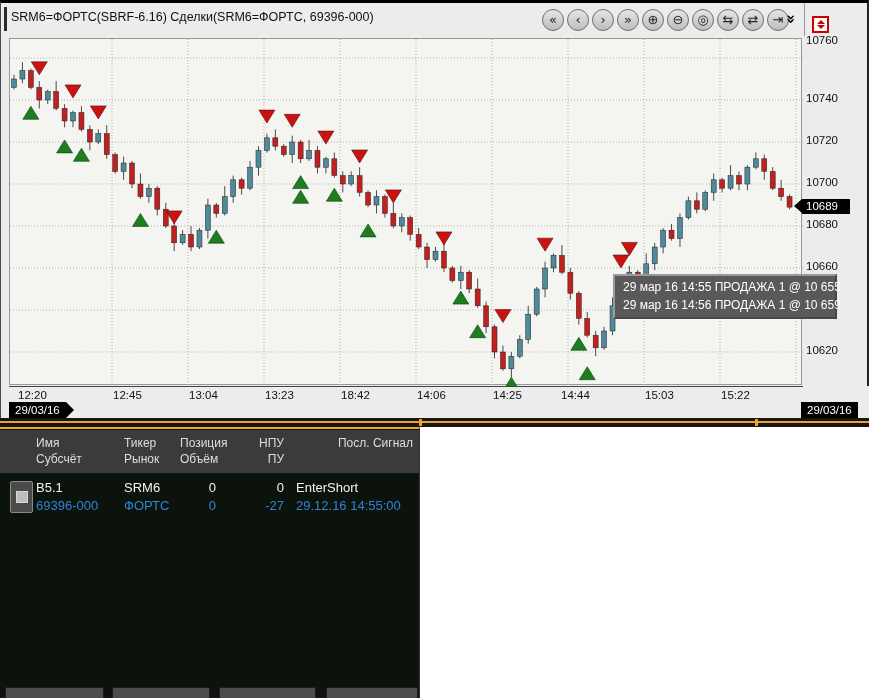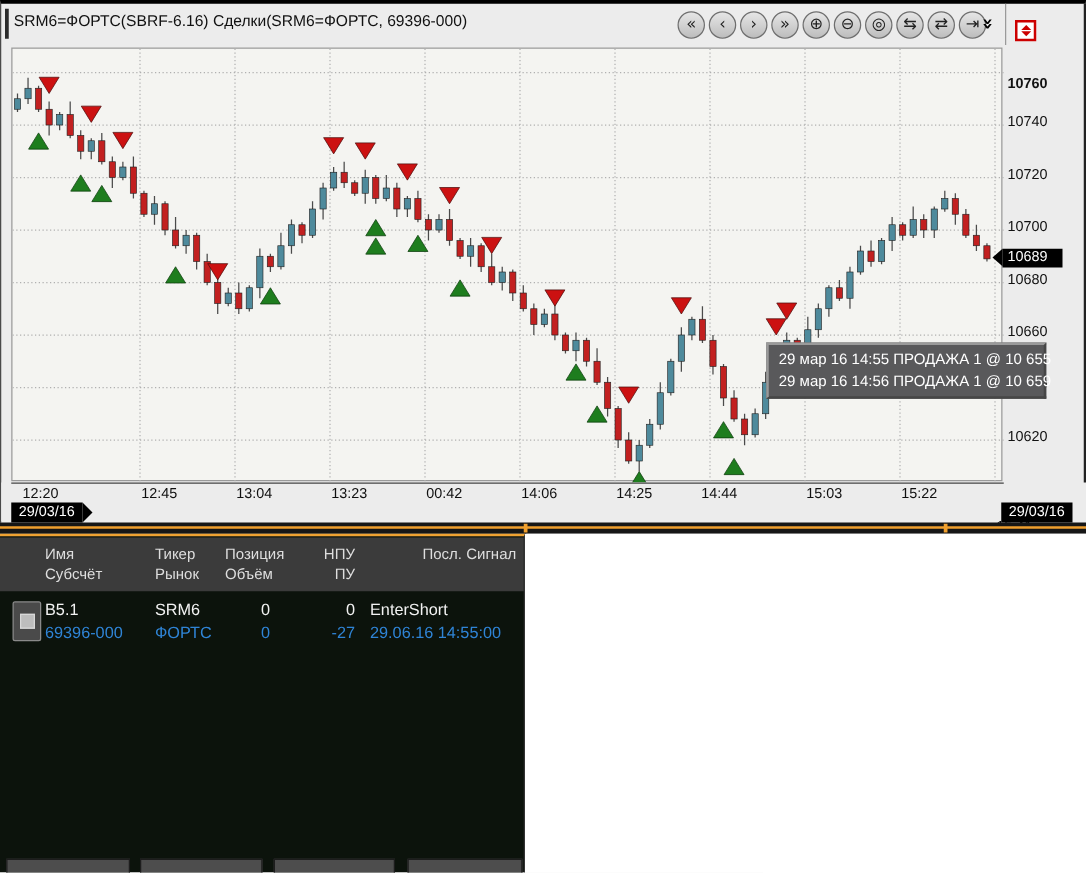--- a/index.html
+++ b/index.html
@@ -356,35 +356,35 @@
           <polygon points="467.65,333.70000000000005 483.65,333.70000000000005 475.65,320.70000000000005" fill="#1e7d1e" stroke="#0c3c0c" stroke-width="0.6"></polygon>
           <polygon points="501.37,386.20000000000005 517.37,386.20000000000005 509.37,373.20000000000005" fill="#1e7d1e" stroke="#0c3c0c" stroke-width="0.6"></polygon>
           <polygon points="568.81,346.3 584.81,346.3 576.81,333.3" fill="#1e7d1e" stroke="#0c3c0c" stroke-width="0.6"></polygon>
           <polygon points="577.24,375.70000000000005 593.24,375.70000000000005 585.24,362.70000000000005" fill="#1e7d1e" stroke="#0c3c0c" stroke-width="0.6"></polygon>
         </svg>
       </div>
 
     <div id="xaxis-strip"></div>
     <div id="xaxis-line"></div>
     <div id="ylabels">
-        <span class="ylab" style="top: 58px; font-weight: bold;">10760</span>
+        <span class="ylab" style="top: 31px;">10760</span>
         <span class="ylab" style="top: 89px;">10740</span>
         <span class="ylab" style="top: 131px;">10720</span>
         <span class="ylab" style="top: 173px;">10700</span>
         <span class="ylab" style="top: 215px;">10680</span>
         <span class="ylab" style="top: 257px;">10660</span>
         <span class="ylab" style="top: 299px;">10640</span>
         <span class="ylab" style="top: 341px;">10620</span>
       </div>
     <div id="xlabels">
         <span class="xlab" style="left: 17px;">12:20</span>
         <span class="xlab" style="left: 112px;">12:45</span>
         <span class="xlab" style="left: 188px;">13:04</span>
         <span class="xlab" style="left: 264px;">13:23</span>
-        <span class="xlab" style="left: 340px;">00:42</span>
+        <span class="xlab" style="left: 340px;">18:42</span>
         <span class="xlab" style="left: 416px;">14:06</span>
         <span class="xlab" style="left: 492px;">14:25</span>
         <span class="xlab" style="left: 560px;">14:44</span>
         <span class="xlab" style="left: 644px;">15:03</span>
         <span class="xlab" style="left: 720px;">15:22</span>
         <span class="xlab" style="left: 796px; margin-top: 27px;">15:41</span>
       </div>
 
     <div id="price-tag">
       <span class="tip"></span>
@@ -451,21 +451,21 @@
       <div class="cell ar">
         <div class="v1">0</div>
         <div class="v2">0</div>
       </div>
       <div class="cell ar">
         <div class="v1">0</div>
         <div class="v2">-27</div>
       </div>
       <div class="cell al">
         <div class="v1">EnterShort</div>
-        <div class="v2">29.06.16 14:55:00</div>
+        <div class="v2">29.12.16 14:55:00</div>
       </div>
     </div>
   </div>
 
   <div id="right-gap"></div>
 
   <div class="foot-btn" style="left:5px;   width:99px;"></div>
   <div class="foot-btn" style="left:112px; width:98px;"></div>
   <div class="foot-btn" style="left:219px; width:97px;"></div>
   <div class="foot-btn" style="left:326px; width:92px;"></div>

